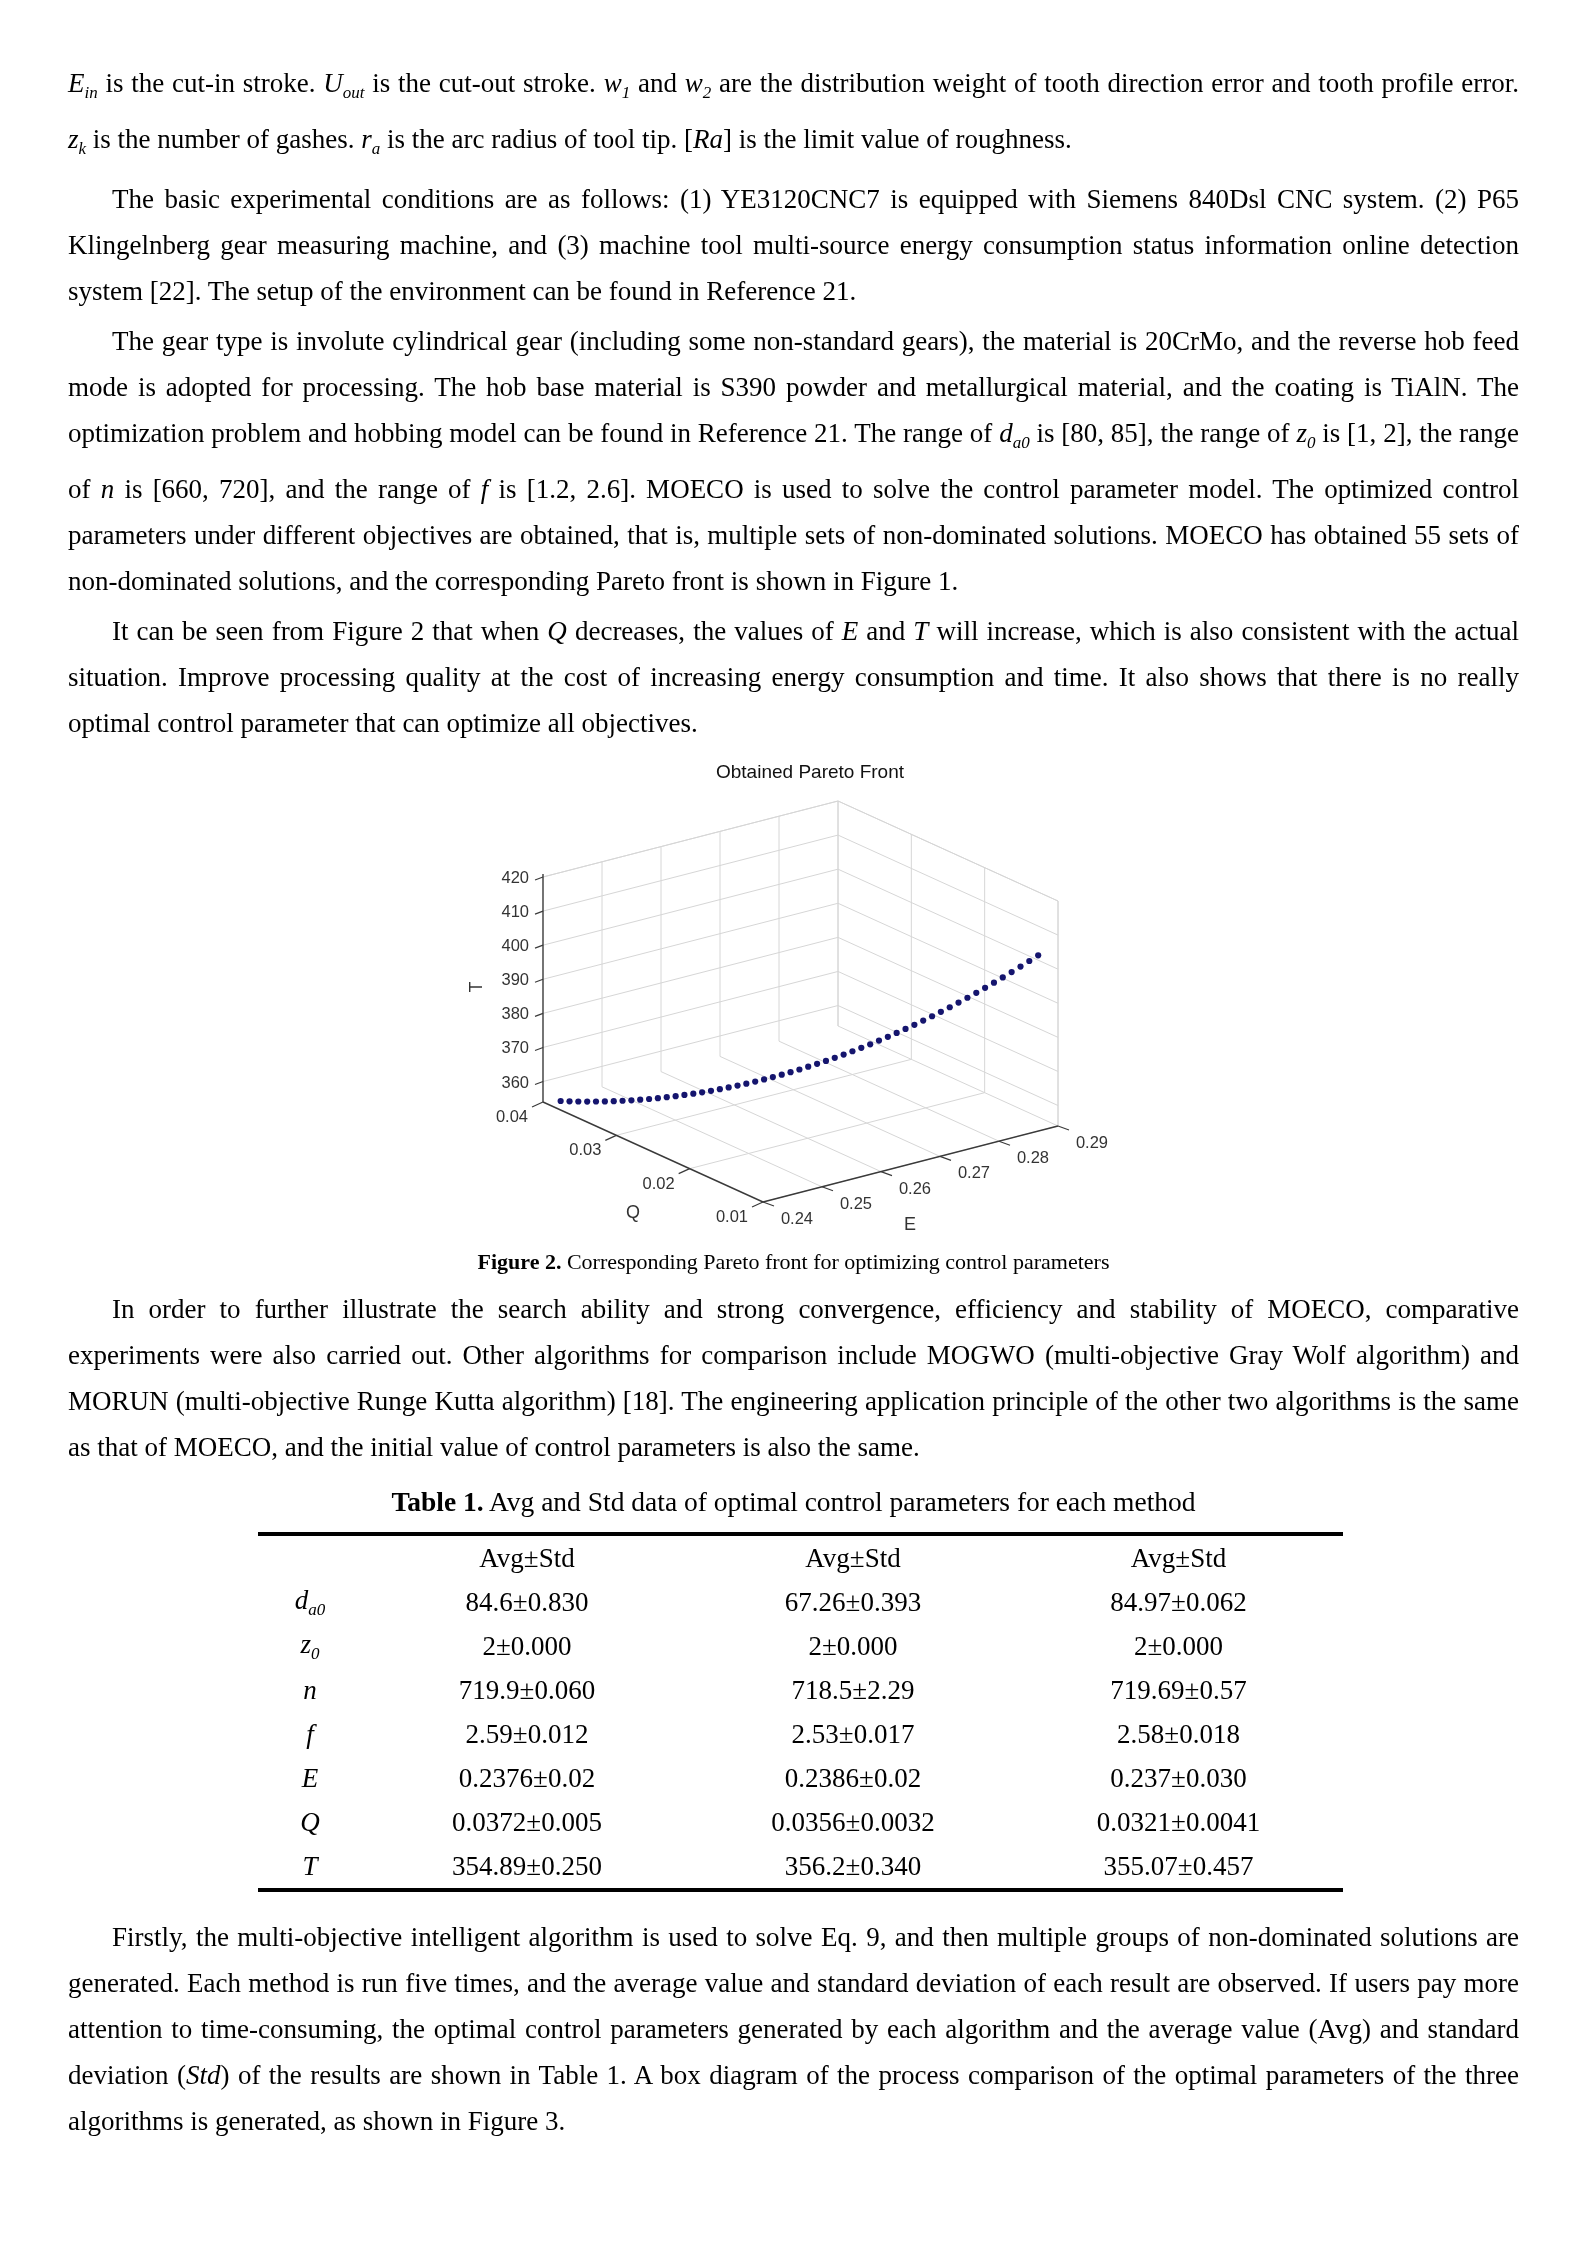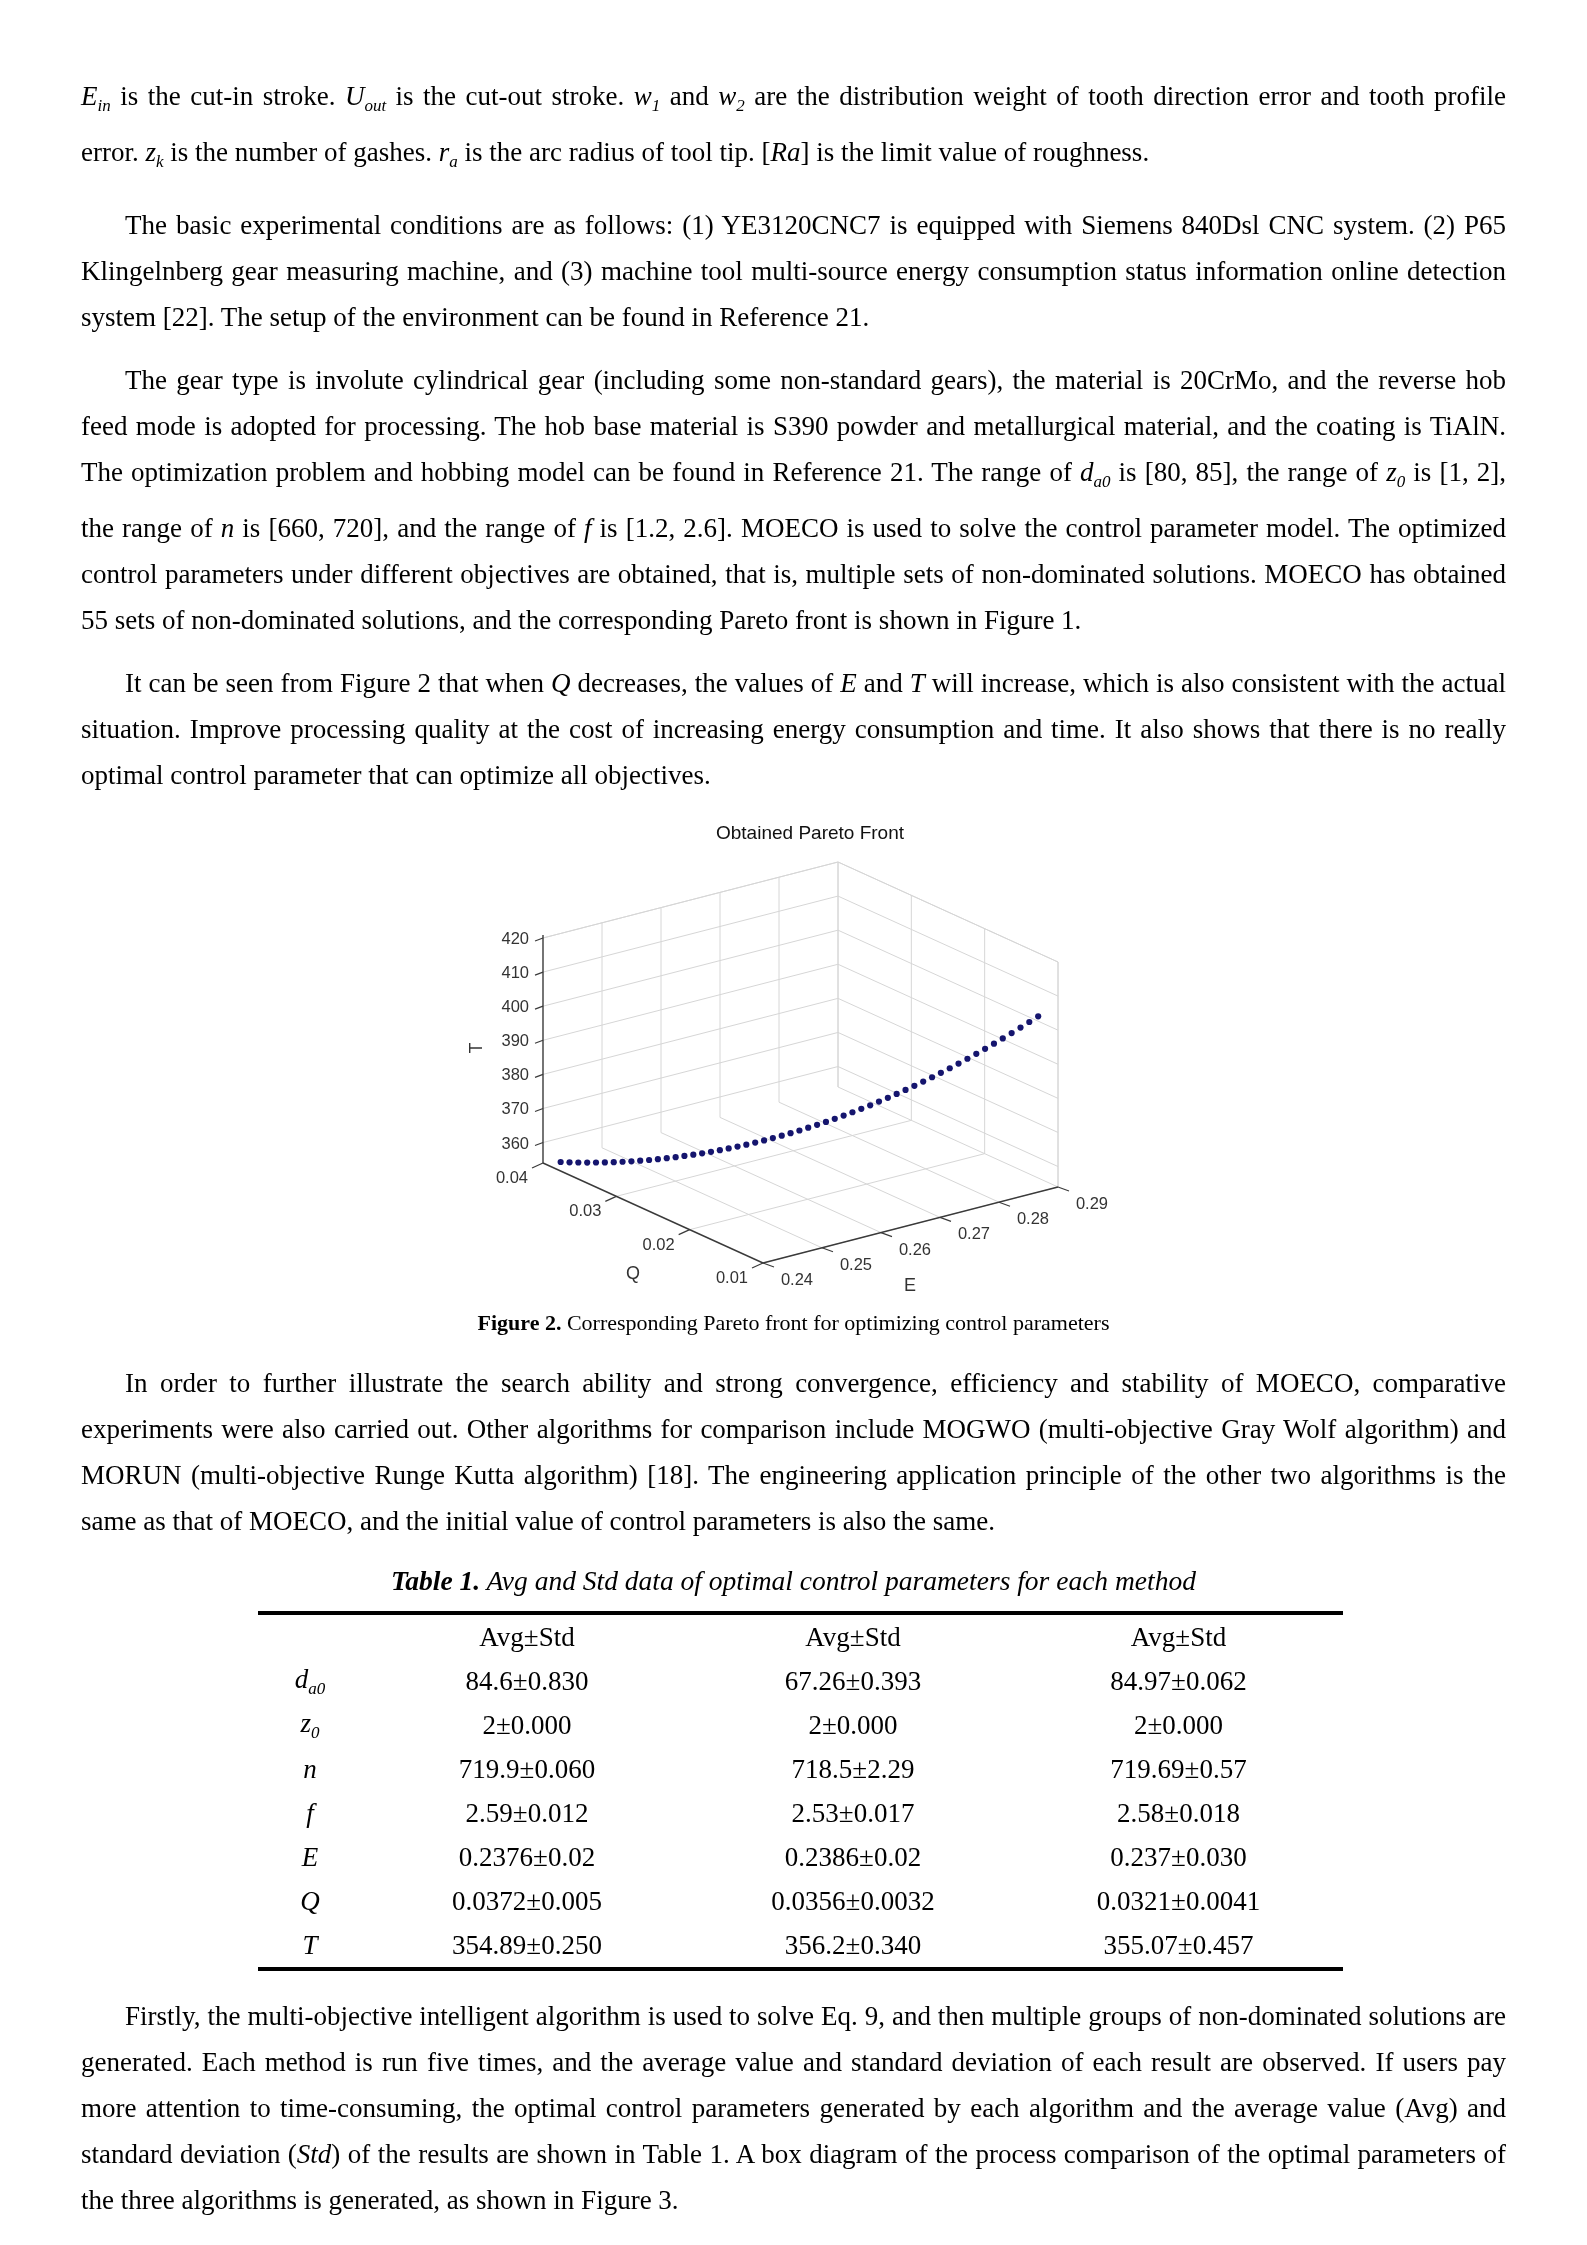--- a/index.html
+++ b/index.html
@@ -1,26 +1,26 @@
 <!DOCTYPE html>
 <html><head>
 <meta charset="utf-8">
 <style>
   html,body { margin:0; padding:0; background:#ffffff; }
   body { width:1587px; height:2245px; font-family:"Liberation Serif", serif; color:#000; }
   .page { box-sizing:border-box; width:1587px; height:2245px; padding:56px 64px 0 64px; overflow:hidden; background:#fff; }
-  .body-text { font-size:27px; line-height:46px; text-align:justify; margin:17px; }
+  .body-text { font-size:27px; line-height:46px; text-align:justify; margin:4px; }
   .indent { text-indent:44px; }
   .it { font-style:italic; }
   .bd { font-weight:bold; }
   .sb { font-size:17px; vertical-align:-6px; }
   .figure-wrap { width:780px; margin:8px 0 0 326px; }
   .fig-caption { width:100%; text-align:center; font-size:22px; margin-top:4px; line-height:40px; }
   h2.section { font-size:28px; font-weight:bold; margin:40px 0 26px 0; line-height:34px; }
-  .table-caption { width:100%; text-align:center; font-size:27.5px; margin-top:12px; line-height:40px;font-style:italic; }
+  .table-caption { width:100%; text-align:center; font-size:27.5px; margin-top:12px; line-height:40px; }
   .tbl-host { margin:10px 0 0 194px; }
   table.data { border-collapse:collapse; table-layout:fixed; width:1085px;
                border-top:4px solid #000; border-bottom:4px solid #000; font-size:27px; }
   table.data td { text-align:center; padding:0; height:44px; vertical-align:middle; }
   table.data tr.head td { height:48px; border-bottom:2px solid #000; }
   .svg-plot { display:block; }
   .tick-label { font-family:"Liberation Sans", sans-serif; font-size:16.5px; fill:#333; }
   .ax-name   { font-family:"Liberation Sans", sans-serif; font-size:18px; fill:#333; }
   .plot-title{ font-family:"Liberation Sans", sans-serif; font-size:19px; fill:#111; }
   .p6 { margin-top:22px; }

